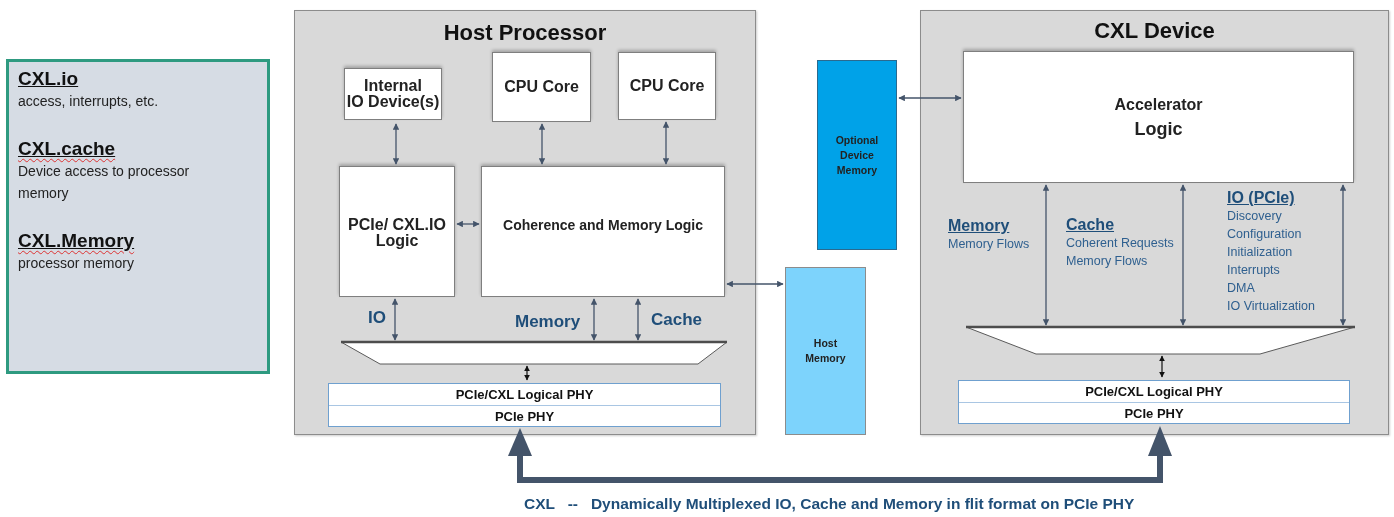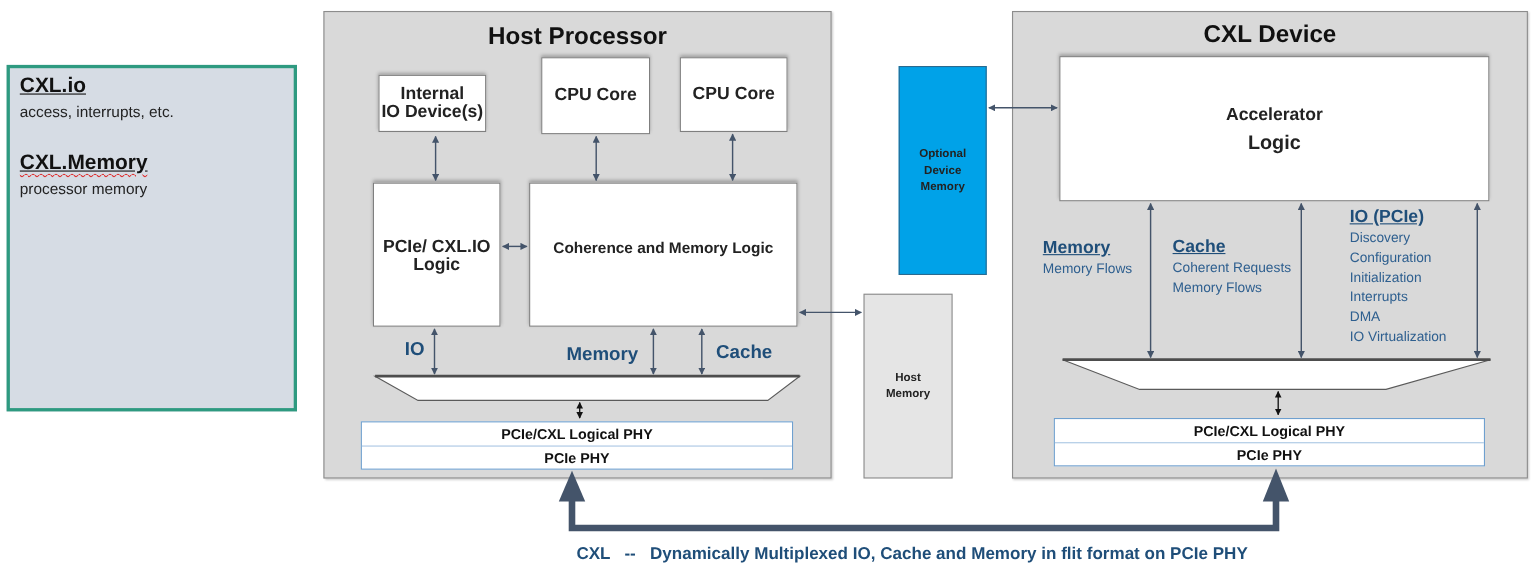--- a/index.html
+++ b/index.html
@@ -37,20 +37,25 @@
   .bottom-caption { color:#1f4e79; font-weight:bold; font-size:15.5px; white-space:pre; }
   svg.overlay { position:absolute; left:0; top:0; }
 </style>
 </head>
 <body>
 
 <div class="abs legend">
   <div class="grp">
     <div class="h">CXL.io</div>
     <div class="p">access, interrupts, etc.</div>
+  </div>
+  <div class="grp" style="margin-top:26px">
+    <div class="h"><span class="squig">CXL.cache</span></div>
+    <div class="p">Device access to processor</div>
+    <div class="p">memory</div>
   </div>
   <div class="grp" style="margin-top:26px">
     <div class="h"><span class="squig">CXL.Memory</span></div>
     <div class="p">processor memory</div>
   </div>
 </div>
 
 <div class="abs panel" style="left:294px;top:10px;width:462px;height:425px;"></div>
 <div class="abs panel-title" style="left:294px;top:20px;width:462px;">Host Processor</div>
 
@@ -86,21 +91,21 @@
 </div>
 
 <div class="abs mem-box" style="left:817px;top:60px;width:80px;height:190px;background:#00a2e8;border:1px solid #2a6a8f;">
   <div>
       <div>Optional</div>
       <div>Device</div>
       <div>Memory</div>
     </div>
 </div>
 
-<div class="abs mem-box" style="left:785px;top:267px;width:81px;height:168px;background:#e5e5e5;border:1px solid #8c8c8c;">
+<div class="abs mem-box" style="left:785px;top:267px;width:81px;height:168px;background:#7dd3fc;border:1px solid #8c8c8c;">
   <div>
       <div>Host</div>
       <div>Memory</div>
     </div>
 </div>
 
 <div class="abs panel" style="left:920px;top:10px;width:469px;height:425px;"></div>
 <div class="abs panel-title" style="left:920px;top:18px;width:469px;">CXL Device</div>
 
 <div class="abs wbox" style="left:963px;top:51px;width:391px;height:132px;font-size:16px;line-height:24px;">

